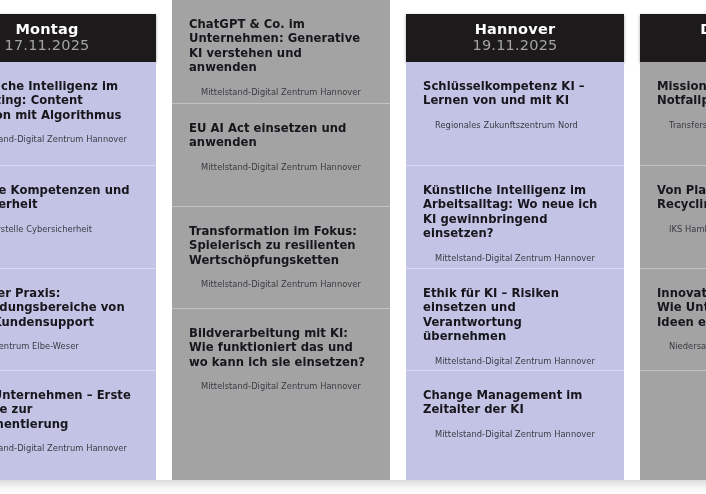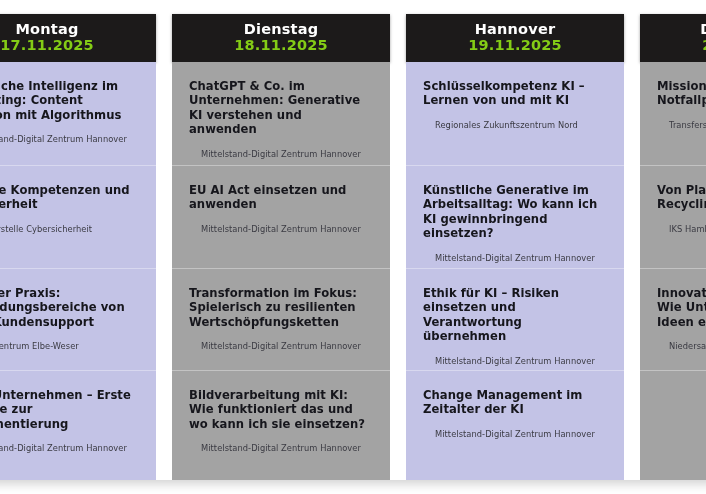--- a/index.html
+++ b/index.html
@@ -28,21 +28,21 @@
     height:48px;margin-top:14px;
     background:#1c1a1a;
     display:flex;flex-direction:column;align-items:center;justify-content:center;
     box-shadow:0 1px 3px rgba(0,0,0,.35);
   }
   .dayname{
     color:#ffffff;font-weight:bold;font-size:14.5px;line-height:15px;
     letter-spacing:.2px;
   }
   .daydate{
-    color:#84cc16;font-weight:bold;font-size:14.5px;line-height:17px;
+    color:#a3a3a3;font-weight:normal;font-size:14.5px;line-height:17px;
     letter-spacing:.2px;
   }
 
   .colbody{flex:1 1 auto;display:flex;flex-direction:column;}
   .colbody.lav{background:#c3c3e6;}
   .colbody.gry{background:#a3a3a3;}
 
   .cell{
     box-sizing:border-box;
     padding:17px 17px 8px 17px;
@@ -91,24 +91,20 @@
             <div class="ev-title">KI in der Praxis: Anwendungsbereiche von KI im Kundensupport</div>
             <div class="ev-org">Digitalzentrum Elbe-Weser</div>
           </div>
           <div class="cell r4">
             <div class="ev-title">KI im Unternehmen – Erste Schritte zur Implementierung</div>
             <div class="ev-org">Mittelstand-Digital Zentrum Hannover</div>
           </div>
         </div>
       </div>
       <div class="col">
-        <div class="dayhead">
-          <div class="dayname">Dienstag</div>
-          <div class="daydate">18.11.2025</div>
-        </div>
         <div class="colbody gry">
           <div class="cell r1">
             <div class="ev-title">ChatGPT &amp; Co. im Unternehmen: Generative KI verstehen und anwenden</div>
             <div class="ev-org">Mittelstand-Digital Zentrum Hannover</div>
           </div>
           <div class="cell r2">
             <div class="ev-title">EU AI Act einsetzen und anwenden</div>
             <div class="ev-org">Mittelstand-Digital Zentrum Hannover</div>
           </div>
           <div class="cell r3">
@@ -125,21 +121,21 @@
         <div class="dayhead">
           <div class="dayname">Hannover</div>
           <div class="daydate">19.11.2025</div>
         </div>
         <div class="colbody lav">
           <div class="cell r1">
             <div class="ev-title">Schlüsselkompetenz KI – Lernen von und mit KI</div>
             <div class="ev-org">Regionales Zukunftszentrum Nord</div>
           </div>
           <div class="cell r2">
-            <div class="ev-title">Künstliche Generative im Arbeitsalltag: Wo kann ich KI gewinnbringend einsetzen?</div>
+            <div class="ev-title">Künstliche Intelligenz im Arbeitsalltag: Wo neue ich KI gewinnbringend einsetzen?</div>
             <div class="ev-org">Mittelstand-Digital Zentrum Hannover</div>
           </div>
           <div class="cell r3">
             <div class="ev-title">Ethik für KI – Risiken einsetzen und Verantwortung übernehmen</div>
             <div class="ev-org">Mittelstand-Digital Zentrum Hannover</div>
           </div>
           <div class="cell r4">
             <div class="ev-title">Change Management im Zeitalter der KI</div>
             <div class="ev-org">Mittelstand-Digital Zentrum Hannover</div>
           </div>

